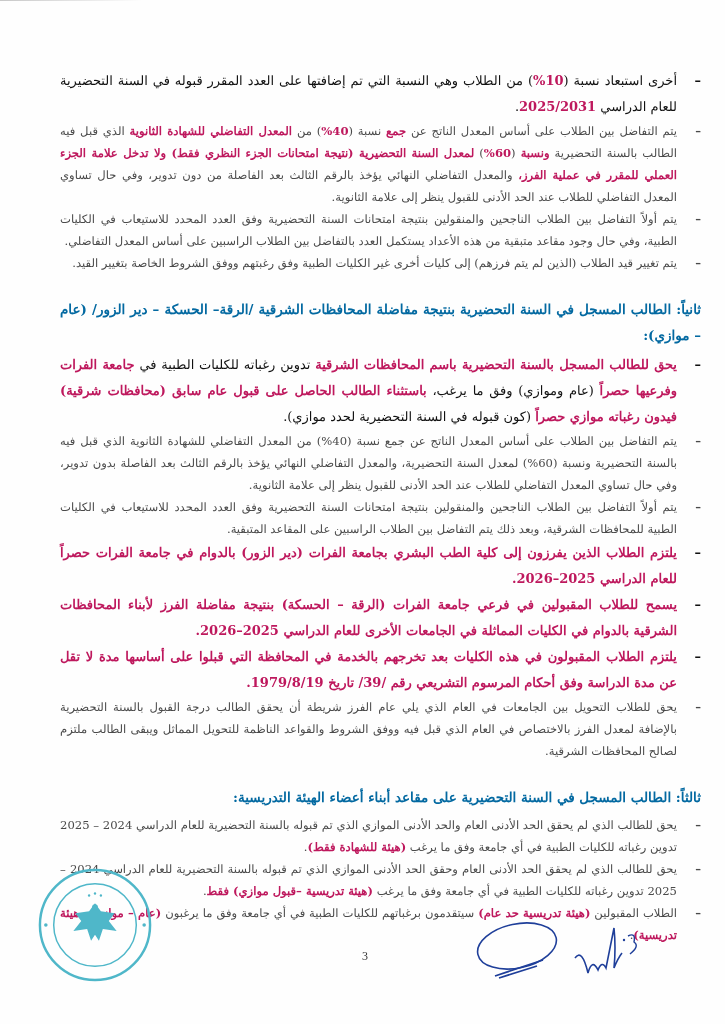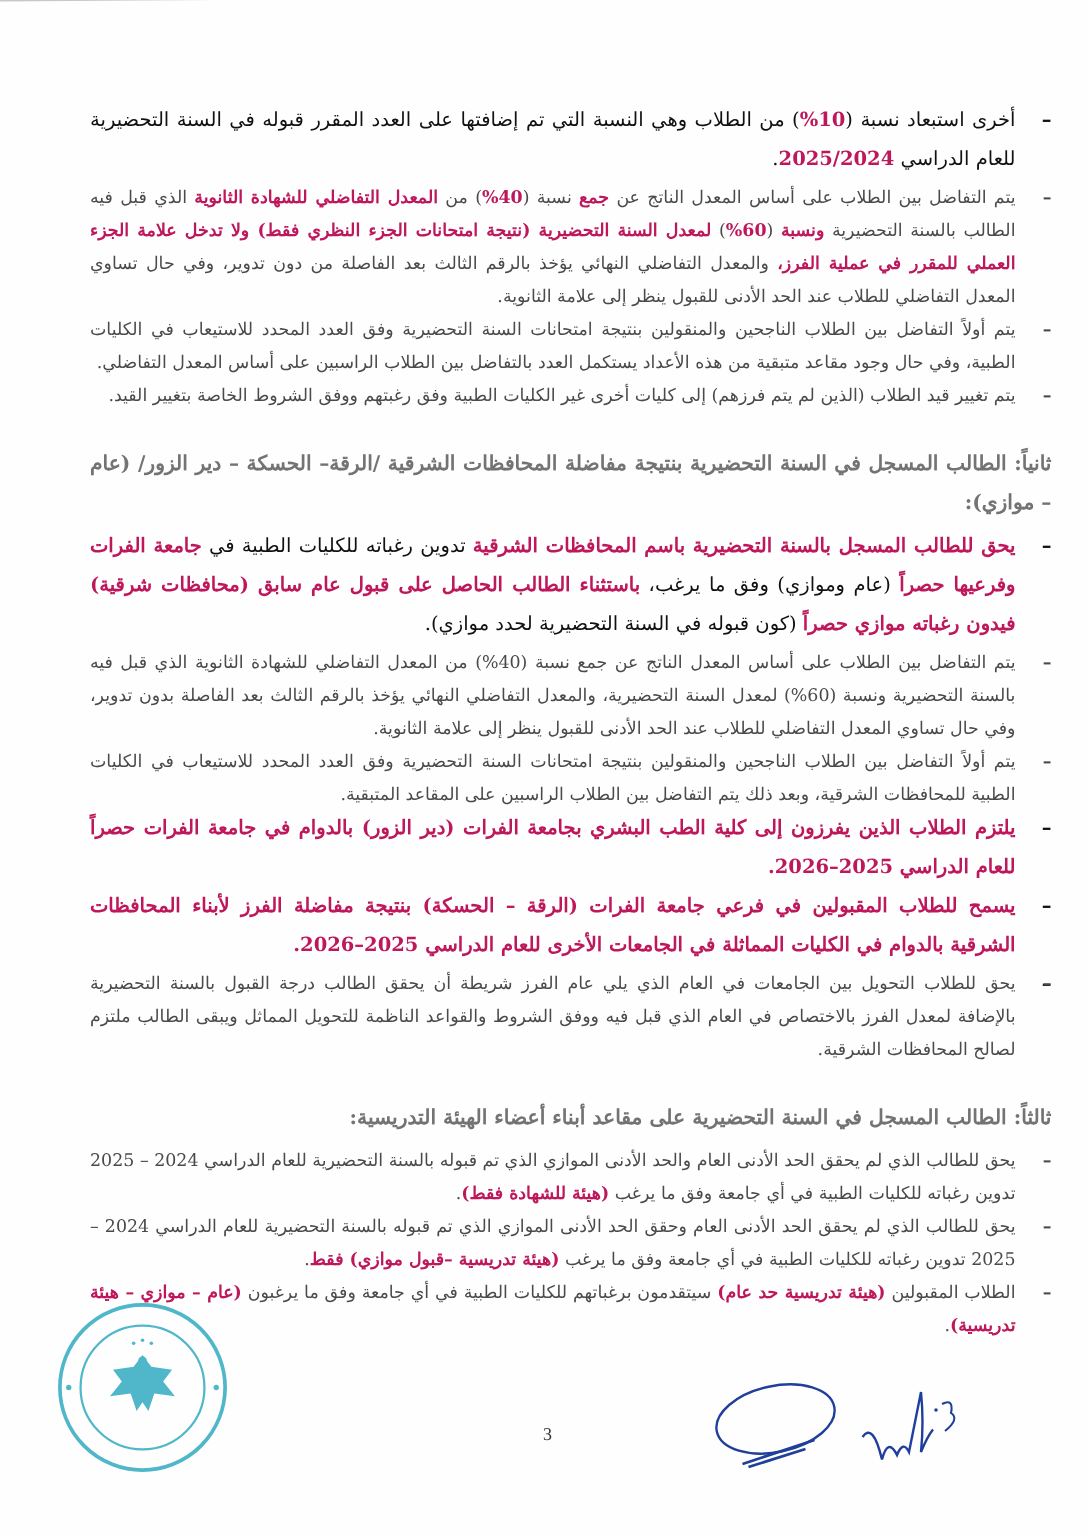--- a/index.html
+++ b/index.html
@@ -8,52 +8,52 @@
   .page { position: absolute; left: 0; top: 0; width: 725px; height: 1024px; background: #fefefe; }
   .scan-edge { position: absolute; left: 0; top: 0; width: 190px; height: 4px;
                border-top: 1px solid #c8c8c8; transform: rotate(-0.4deg); transform-origin: left top; }
   .content { position: absolute; left: 60px; top: 68px; width: 645px; direction: rtl; text-align: justify; }
   .item { position: relative; padding-right: 28px; font-size: 12.3px; line-height: 23px; margin: 0; }
   .item .dash { position: absolute; right: 4px; top: 0; font-weight: bold; }
   .item.light { color: #4a4a4a; font-size: 11.6px; line-height: 22px; }
   .item.strong { color: #111; font-size: 13px; line-height: 26px; }
   b { font-weight: bold; color: #be185d; }
   .u { }
-  .heading { font-size: 13.5px; font-weight: bold; line-height: 26px; margin: 0; padding-right: 4px; color: #737373; }
+  .heading { font-size: 13.5px; font-weight: bold; line-height: 26px; margin: 0; padding-right: 4px; color: #0369a1; }
   .spacer-s { height: 4px; }
   .spacer-l { height: 22px; }
   .page-number { position: absolute; left: 362px; top: 949px; font-size: 12px; color: #333;
                  font-family: "Liberation Serif", serif; }
   .stamp { position: absolute; left: 36px; top: 866px; width: 118px; height: 118px; }
   .sig1 { position: absolute; left: 455px; top: 918px; width: 120px; height: 70px; }
   .sig2 { position: absolute; left: 570px; top: 918px; width: 80px; height: 75px; }
 </style>
 </head>
 <body>
 
 <div class="page">
   <div class="scan-edge"></div>
 
   <div class="content">
     <div id="section1">
-        <p class="item strong"><span class="dash">–</span><span>أخرى استبعاد نسبة (</span><b>10%</b><span>) من الطلاب وهي النسبة التي تم إضافتها على العدد المقرر قبوله في السنة التحضيرية للعام الدراسي </span><b>2025/2024</b><span>.</span></p>
+        <p class="item strong"><span class="dash">–</span><span>أخرى استبعاد نسبة (</span><b>10%</b><span>) من الطلاب وهي النسبة التي تم إضافتها على العدد المقرر قبوله في السنة التحضيرية للعام الدراسي </span><b>2025/2031</b><span>.</span></p>
         <p class="item light"><span class="dash">–</span><span>يتم التفاضل بين الطلاب على أساس المعدل الناتج عن </span><b>جمع</b><span> نسبة (</span><b>40%</b><span>) من </span><b>المعدل التفاضلي للشهادة الثانوية</b><span> الذي قبل فيه الطالب بالسنة التحضيرية </span><b>ونسبة</b><span> (</span><b>60%</b><span>) </span><b>لمعدل السنة التحضيرية (نتيجة امتحانات الجزء النظري فقط) ولا تدخل علامة الجزء العملي للمقرر في عملية الفرز،</b><span> والمعدل التفاضلي النهائي يؤخذ بالرقم الثالث بعد الفاصلة من دون تدوير، وفي حال تساوي المعدل التفاضلي للطلاب عند الحد الأدنى للقبول ينظر إلى علامة الثانوية.</span></p>
         <p class="item light"><span class="dash">–</span><span>يتم أولاً التفاضل بين الطلاب الناجحين والمنقولين بنتيجة امتحانات السنة التحضيرية وفق العدد المحدد للاستيعاب في الكليات الطبية، وفي حال وجود مقاعد متبقية من هذه الأعداد يستكمل العدد بالتفاضل بين الطلاب الراسبين على أساس المعدل التفاضلي.</span></p>
         <p class="item light"><span class="dash">–</span><span>يتم تغيير قيد الطلاب (الذين لم يتم فرزهم) إلى كليات أخرى غير الكليات الطبية وفق رغبتهم ووفق الشروط الخاصة بتغيير القيد.</span></p>
       </div>
     <div class="spacer-l"></div>
     <p class="heading">ثانياً: الطالب المسجل في السنة التحضيرية بنتيجة مفاضلة المحافظات الشرقية /الرقة– الحسكة – دير الزور/ (عام – موازي):</p>
     <div class="spacer-s"></div>
     <div id="section2">
         <p class="item strong"><span class="dash">–</span><b>يحق للطالب المسجل بالسنة التحضيرية باسم المحافظات الشرقية</b><span> تدوين رغباته للكليات الطبية في </span><b>جامعة الفرات وفرعيها حصراً</b><span> (عام وموازي) وفق ما يرغب، </span><b>باستثناء الطالب الحاصل على قبول عام سابق (محافظات شرقية) فيدون رغباته </b><b class="u">موازي حصراً</b><span> (كون قبوله في السنة التحضيرية لحدد موازي).</span></p>
         <p class="item light"><span class="dash">–</span><span>يتم التفاضل بين الطلاب على أساس المعدل الناتج عن جمع نسبة (40%) من المعدل التفاضلي للشهادة الثانوية الذي قبل فيه بالسنة التحضيرية ونسبة (60%) لمعدل السنة التحضيرية، والمعدل التفاضلي النهائي يؤخذ بالرقم الثالث بعد الفاصلة بدون تدوير، وفي حال تساوي المعدل التفاضلي للطلاب عند الحد الأدنى للقبول ينظر إلى علامة الثانوية.</span></p>
         <p class="item light"><span class="dash">–</span><span>يتم أولاً التفاضل بين الطلاب الناجحين والمنقولين بنتيجة امتحانات السنة التحضيرية وفق العدد المحدد للاستيعاب في الكليات الطبية للمحافظات الشرقية، وبعد ذلك يتم التفاضل بين الطلاب الراسبين على المقاعد المتبقية.</span></p>
         <p class="item strong"><span class="dash">–</span><b>يلتزم الطلاب الذين يفرزون إلى كلية الطب البشري بجامعة الفرات (دير الزور) بالدوام في جامعة الفرات حصراً للعام الدراسي 2025–2026.</b></p>
         <p class="item strong"><span class="dash">–</span><b>يسمح للطلاب المقبولين في فرعي جامعة الفرات (الرقة – الحسكة) بنتيجة مفاضلة الفرز لأبناء المحافظات الشرقية بالدوام في الكليات المماثلة في الجامعات الأخرى للعام الدراسي 2025–2026.</b></p>
-        <p class="item strong"><span class="dash">–</span></p>
+        <p class="item strong"><span class="dash">–</span><b>يلتزم الطلاب المقبولون في هذه الكليات بعد تخرجهم بالخدمة في المحافظة التي قبلوا على أساسها مدة لا تقل عن مدة الدراسة وفق أحكام المرسوم التشريعي رقم /39/ تاريخ 1979/8/19.</b></p>
         <p class="item light"><span class="dash">–</span><span>يحق للطلاب التحويل بين الجامعات في العام الذي يلي عام الفرز شريطة أن يحقق الطالب درجة القبول بالسنة التحضيرية بالإضافة لمعدل الفرز بالاختصاص في العام الذي قبل فيه ووفق الشروط والقواعد الناظمة للتحويل المماثل ويبقى الطالب ملتزم لصالح المحافظات الشرقية.</span></p>
       </div>
     <div class="spacer-l"></div>
     <p class="heading">ثالثاً: الطالب المسجل في السنة التحضيرية على مقاعد أبناء أعضاء الهيئة التدريسية:</p>
     <div class="spacer-s"></div>
     <div id="section3">
         <p class="item light"><span class="dash">–</span><span>يحق للطالب الذي لم يحقق الحد الأدنى العام والحد الأدنى الموازي الذي تم قبوله بالسنة التحضيرية للعام الدراسي 2024 – 2025 تدوين رغباته للكليات الطبية في أي جامعة وفق ما يرغب </span><b>(هيئة للشهادة فقط)</b><span>.</span></p>
         <p class="item light"><span class="dash">–</span><span>يحق للطالب الذي لم يحقق الحد الأدنى العام وحقق الحد الأدنى الموازي الذي تم قبوله بالسنة التحضيرية للعام الدراسي 2024 – 2025 تدوين رغباته للكليات الطبية في أي جامعة وفق ما يرغب </span><b>(هيئة تدريسية –قبول موازي) فقط</b><span>.</span></p>
         <p class="item light"><span class="dash">–</span><span>الطلاب المقبولين </span><b>(هيئة تدريسية حد عام)</b><span> سيتقدمون برغباتهم للكليات الطبية في أي جامعة وفق ما يرغبون </span><b>(عام – موازي – هيئة تدريسية)</b><span>.</span></p>
       </div>

